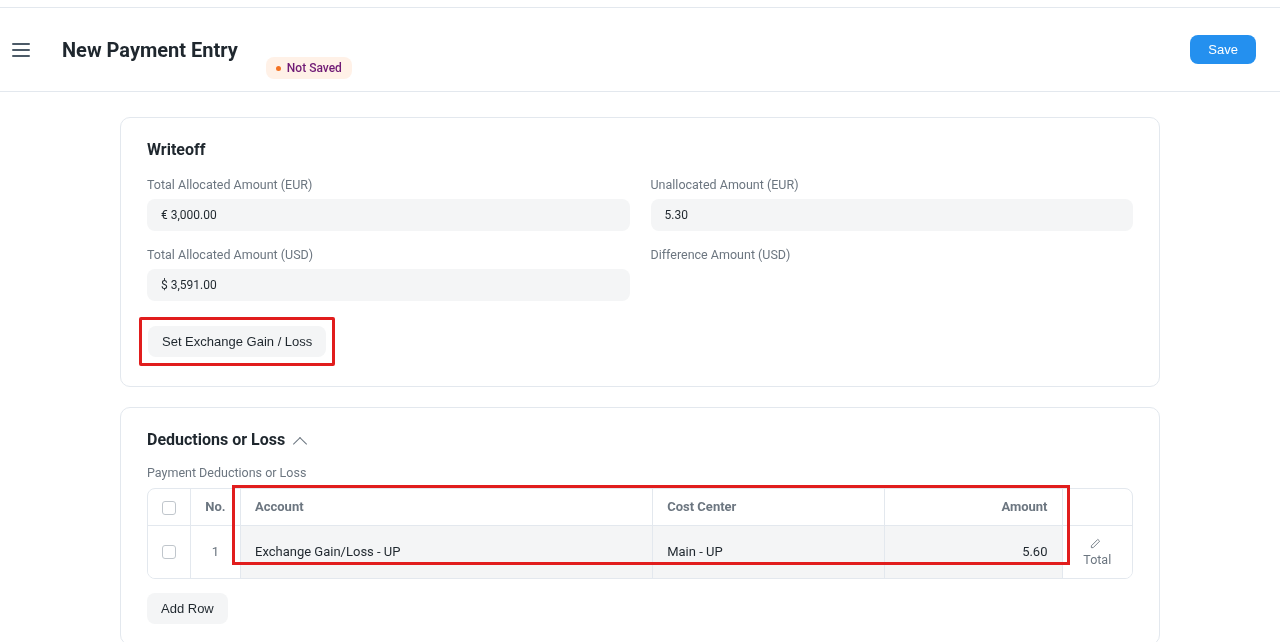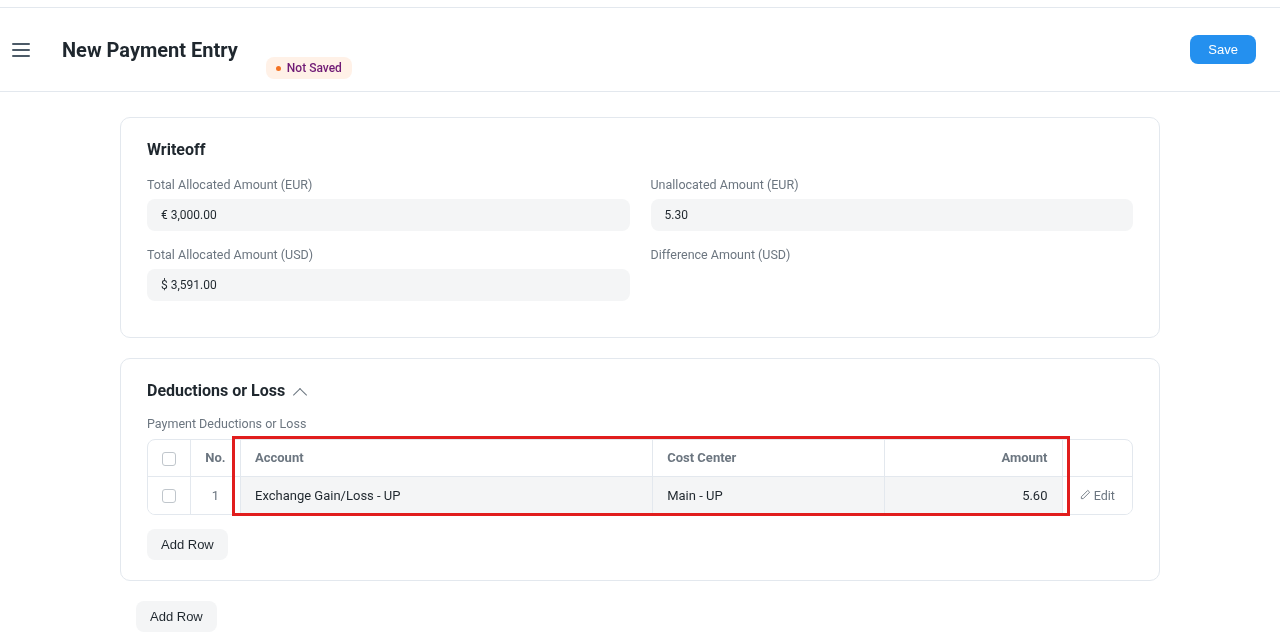--- a/index.html
+++ b/index.html
@@ -254,20 +254,23 @@
     <div class="row-2col">
       <div class="field">
         <div class="field-label">Total Allocated Amount (USD)</div>
         <div class="field-control">$ 3,591.00</div>
       </div>
       <div class="field">
         <div class="field-label">Difference Amount (USD)</div>
       </div>
     </div>
 
+    <div class="highlight-red" style="margin-left:-8px;">
+      <button class="btn-light">Set Exchange Gain / Loss</button>
+    </div>
   </div>
 
   <div class="card">
     <div class="section-title-row">
       <div class="section-title" style="margin-bottom:0;">Deductions or Loss</div>
       <span class="chevron-up"></span>
     </div>
 
     <div class="sub-label">Payment Deductions or Loss</div>
 
@@ -289,21 +292,21 @@
               <td class="check-cell" style="background:#fff;"><span class="checkbox"></span></td>
               <td class="no-cell col-divider" style="background:#fff;">1</td>
               <td class="col-divider">Exchange Gain/Loss - UP</td>
               <td class="col-divider">Main - UP</td>
               <td class="amount-td col-divider">5.60</td>
               <td class="edit-cell col-divider" style="background:#fff;">
                 <span class="pencil">
                   <svg width="11" height="11" viewBox="0 0 24 24" fill="none" stroke="#6c7680" stroke-width="2">
                       <path d="M17 3l4 4L7 21H3v-4L17 3z"></path>
                     </svg>
-                </span><span>Edit</span>
+                </span><span>Total</span>
               </td>
             </tr>
           </tbody>
         </table>
       </div>
 
       <div class="highlight-columns" style="left:85px; top:-3px; width:838px; height:80px;"></div>
     </div>
 
     <button class="btn-light">Add Row</button>

